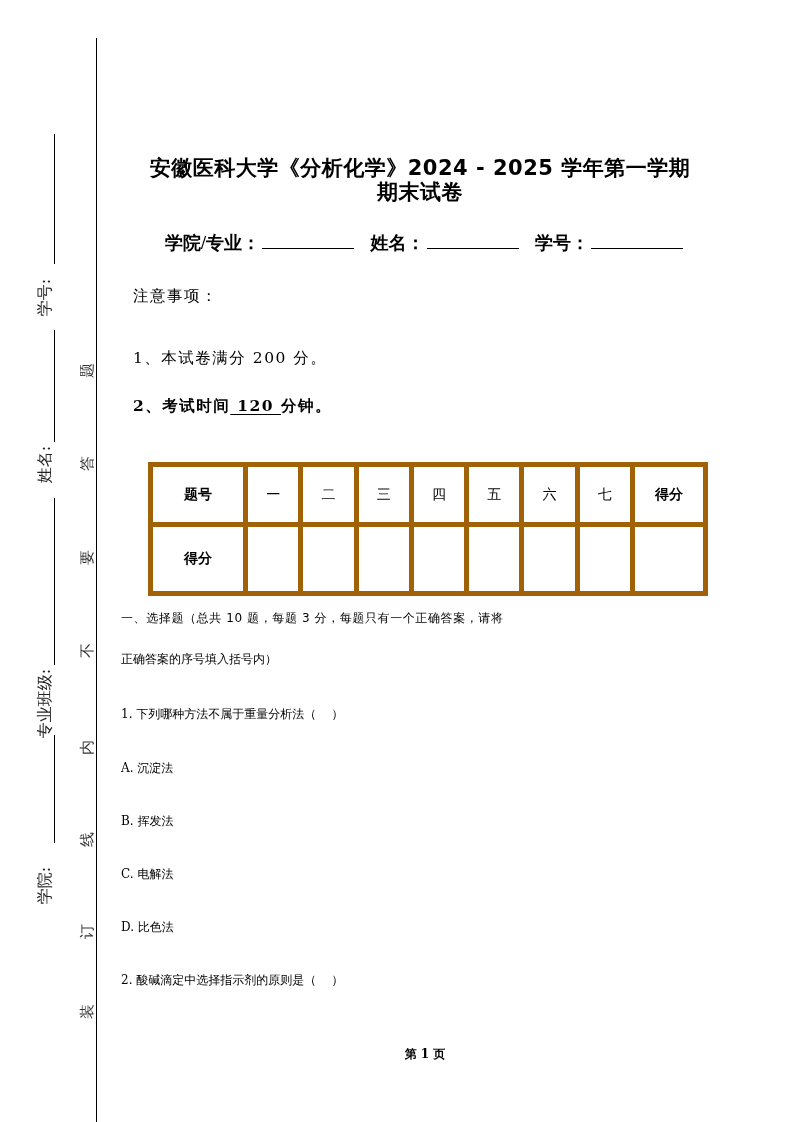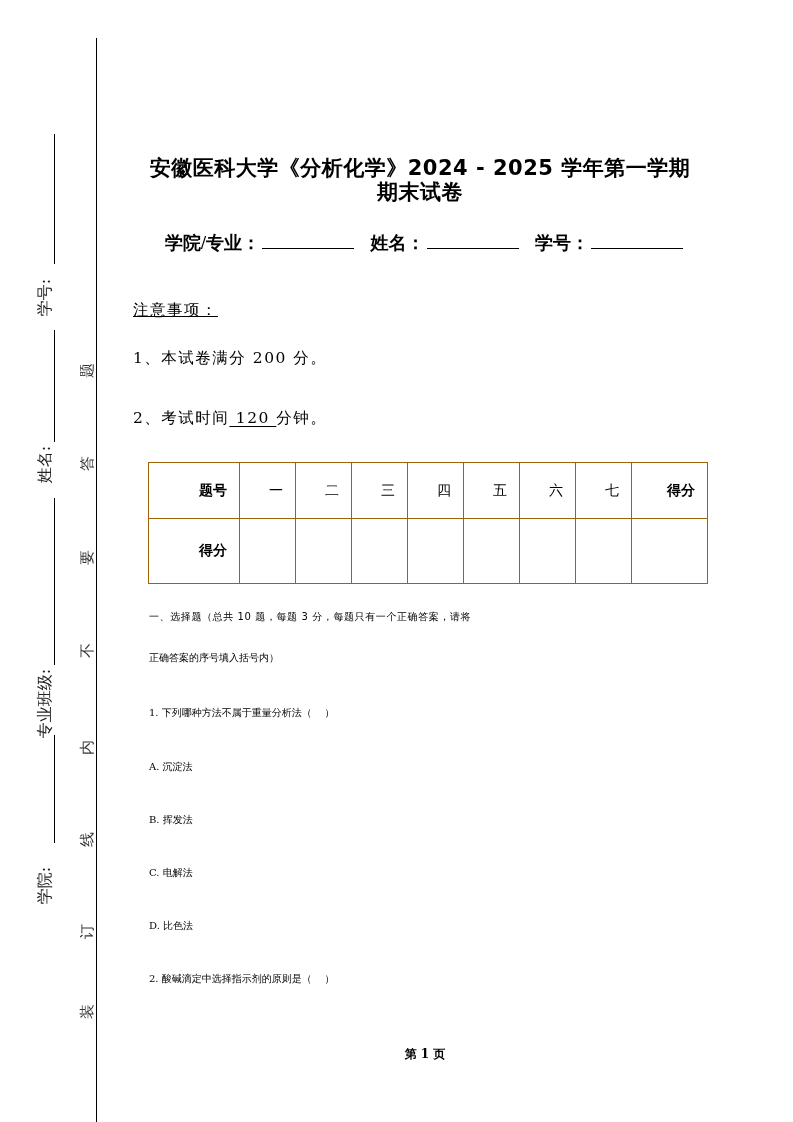--- a/index.html
+++ b/index.html
@@ -7,25 +7,25 @@
          font-family:"DejaVu Serif","Liberation Serif",serif; color:#000; }
   .vline { position:absolute; background:#000; width:1px; }
   .rot { position:absolute; transform:rotate(-90deg); transform-origin:center center; white-space:nowrap; }
   .margin-label { font-family:"DejaVu Serif",serif; font-size:16px; color:#222; }
   .bind-char { font-family:"DejaVu Serif",serif; font-size:15px; color:#333; }
   .title { position:absolute; left:100px; width:640px; text-align:center;
            font-family:"DejaVu Sans","Liberation Sans",sans-serif; font-weight:bold; font-size:21px; letter-spacing:0.5px; }
   .info-row { position:absolute; top:231px; left:165px; font-family:Liberation Serif, serif; font-weight:bold; font-size:18px; white-space:nowrap; }
   .info-row .blank { display:inline-block; border-bottom:1px solid #000; width:92px; height:16px; vertical-align:baseline; margin:0 12px 0 2px; }
   .para { position:absolute; left:133px; font-family:"DejaVu Serif",serif; font-size:15.5px; white-space:nowrap; letter-spacing:1.5px; }
-  .para-sans { position:absolute; left:149px; font-family:"DejaVu Sans",sans-serif; font-size:10px; white-space:nowrap; }
+  .para-sans { position:absolute; left:121px; font-family:"DejaVu Sans",sans-serif; font-size:12px; white-space:nowrap; }
   .u { text-decoration:underline; text-underline-offset:3px; }
   table.score { position:absolute; left:148px; top:462px; border-collapse:collapse; width:560px;
                 font-family:"DejaVu Sans",sans-serif; font-size:14px; }
-  table.score td { border:1px solid #a16207; text-align:right; padding:12px; }
+  table.score td { border:5px solid #a16207; text-align:center; padding:12px; }
   table.score tr.h td { height:31px; }
   table.score tr.r1 td { height:40px; }
   table.score tr.r2 td { height:50px; }
   table.score td.hb { font-weight:bold; }
   .opt-letter { font-family:"DejaVu Serif",serif; }
   .footer { position:absolute; top:1046px; left:0; width:850px; text-align:center; font-family:"DejaVu Serif",serif; font-weight:bold; font-size:12px; }
 </style>
 </head>
 <body>
 
@@ -54,23 +54,23 @@
 
 <div class="title" style="top:134px;margin-top:20px;">安徽医科大学《分析化学》2024 - 2025 学年第一学期</div>
 <div class="title" style="top:178px;">期末试卷</div>
 
 <div class="info-row">
   <span>学院/专业：</span><span class="blank"></span>
   <span>姓名：</span><span class="blank"></span>
   <span>学号：</span><span class="blank"></span>
 </div>
 
-<div class="para" style="top:300px;text-decoration:underline;">注意事项：</div>
+<div class="para" style="top:286px;">注意事项：</div>
 <div class="para" style="top:348px;">1、本试卷满分 200 分。</div>
-<div class="para" style="top:408px;">
+<div class="para" style="top:396px;font-weight:bold;">
   <span>2、考试时间</span><span class="u" style="white-space:pre;"> 120 </span><span>分钟。</span>
 </div>
 
 <table class="score">
   <tbody>
       <tr class="h">
     <td class="hb" style="width:66px;">题号</td>
     <td>一</td>
     <td>二</td>
     <td>三</td>

